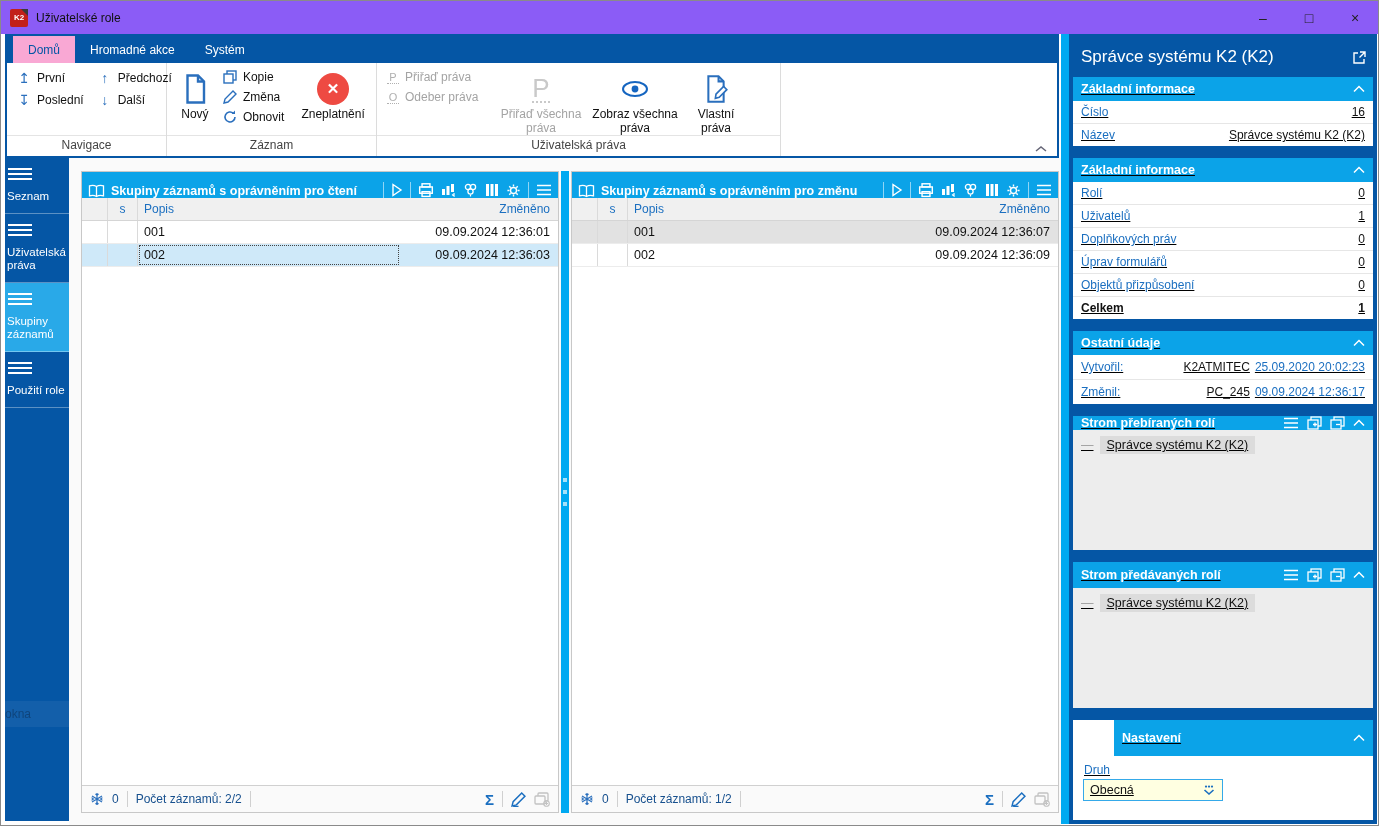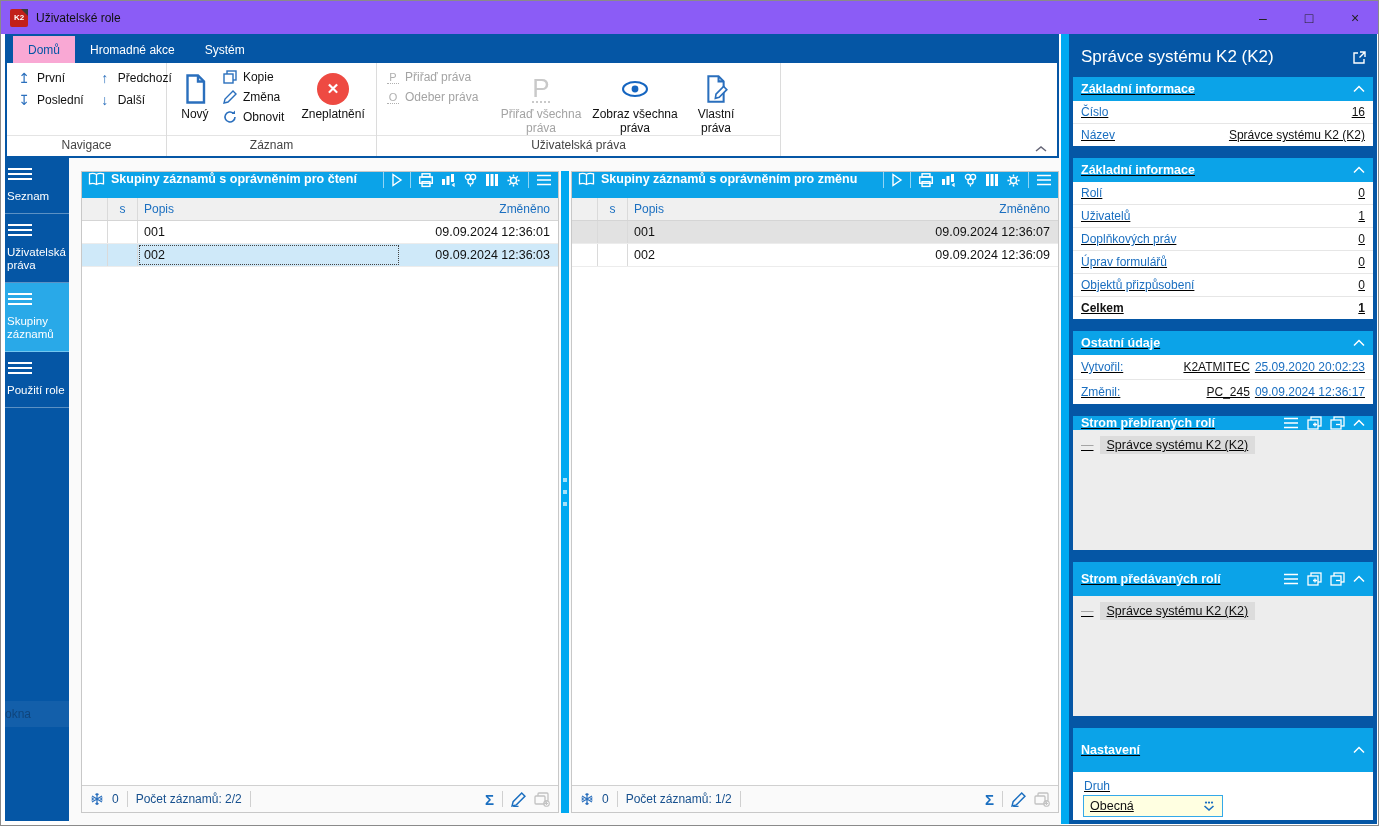--- a/index.html
+++ b/index.html
@@ -40,21 +40,21 @@
   .sidebar{left:4px;top:157px;width:64px;bottom:4px;background:#0556a5;display:flex;flex-direction:column;}
   .sb-item{color:#fff;font-size:11.5px;text-align:left;padding:9px 2px 10px;line-height:13px;
            border-bottom:1px solid rgba(255,255,255,.35);}
   .sb-item.active{background:#29a9e8;}
   .sb-ham{display:inline-block;margin-bottom:6px;}
   .ghost{position:absolute;left:0;width:64px;height:26px;background:rgba(255,255,255,.06);
          color:rgba(8,35,66,.45);font-size:12px;display:flex;align-items:center;}
   
   .workspace{left:68px;top:157px;width:992px;bottom:0;background:#fafafa;}
   .grid{background:#fff;border:1px solid #c8c8c8;box-sizing:border-box;display:flex;flex-direction:column;}
-  .grid-title{height:26px;background:#0ba3e8;display:flex;align-items:flex-start;padding:0 6px;gap:6px;}
+  .grid-title{height:26px;background:#0ba3e8;display:flex;align-items:flex-end;padding:0 6px;gap:6px;}
   .grid-title .gt-text{color:#fff;font-weight:bold;font-size:12.5px;white-space:nowrap;flex:1;}
   .gt-icons{display:flex;align-items:center;gap:7px;}
   .gt-sep{width:1px;height:16px;background:rgba(255,255,255,.55);}
   .colhead{height:22px;background:#f0f0f0;border-bottom:1px solid #d5d5d5;display:flex;font-size:12px;color:#1b6fc0;}
   .c0{width:26px;border-right:1px solid #dadada;box-sizing:border-box;}
   .c1{width:30px;border-right:1px solid #dadada;box-sizing:border-box;display:flex;align-items:center;justify-content:center;}
   .c2{flex:1;display:flex;align-items:center;padding-left:6px;}
   .c3{width:150px;display:flex;align-items:center;justify-content:flex-end;padding-right:8px;}
   .grow{height:22px;display:flex;font-size:12.5px;color:#111;border-bottom:1px solid #ececec;}
   .grow.sel{background:#cfe9f9;}
@@ -616,21 +616,21 @@
     </div>
     <div class="treebody">
       <div class="tree-item">
         <span class="tree-dash">—</span>
         <span class="tree-label">Správce systému K2 (K2)</span>
       </div>
     </div>
   </div>
 
   <div class="sec">
-    <div class="sec-head" style="height:34px;">
+    <div class="sec-head" style="height:26px;">
       <span class="sh-text">Strom předávaných rolí</span>
       <span>
           <svg width="16" height="12" viewBox="0 0 16 12">
             <path d="M1 1.5h14M1 6h14M1 10.5h14" stroke="#fff" stroke-width="1.7"></path>
           </svg>
         </span>
       <span>
           <svg width="15" height="14" viewBox="0 0 15 14">
             <rect x="4" y="1" width="10" height="9" fill="none" stroke="#fff" stroke-width="1.3"></rect>
             <rect x="1" y="4" width="10" height="9" fill="#0ba3e8" stroke="#fff" stroke-width="1.3"></rect>
@@ -652,21 +652,21 @@
     </div>
     <div class="treebody">
       <div class="tree-item">
         <span class="tree-dash">—</span>
         <span class="tree-label">Správce systému K2 (K2)</span>
       </div>
     </div>
   </div>
 
   <div class="sec" style="margin-bottom:0;flex:1;display:flex;flex-direction:column;">
-    <div class="sec-head" style="height:44px;">
+    <div class="sec-head" style="height:36px;margin-left:41px;">
       <span class="sh-text">Nastavení</span>
       <span>
           <svg width="12" height="8" viewBox="0 0 12 8">
             <path d="M1 6.5L6 1.5l5 5" fill="none" stroke="#fff" stroke-width="1.5"></path>
           </svg>
         </span>
     </div>
     <div class="setbody" style="flex:1;">
       <div class="setlabel">Druh</div>
       <div class="dropdown">

